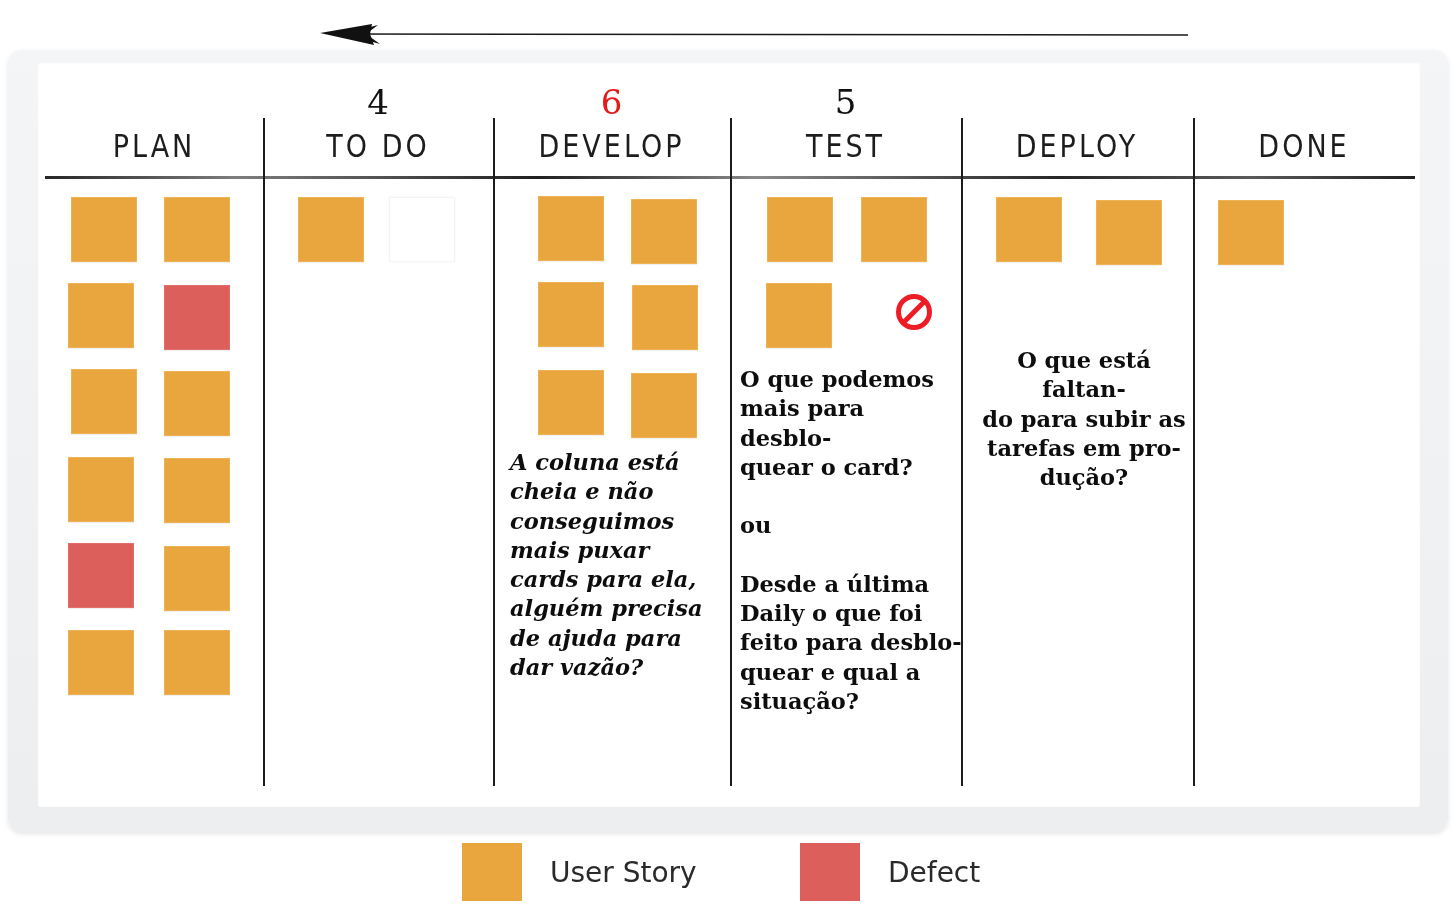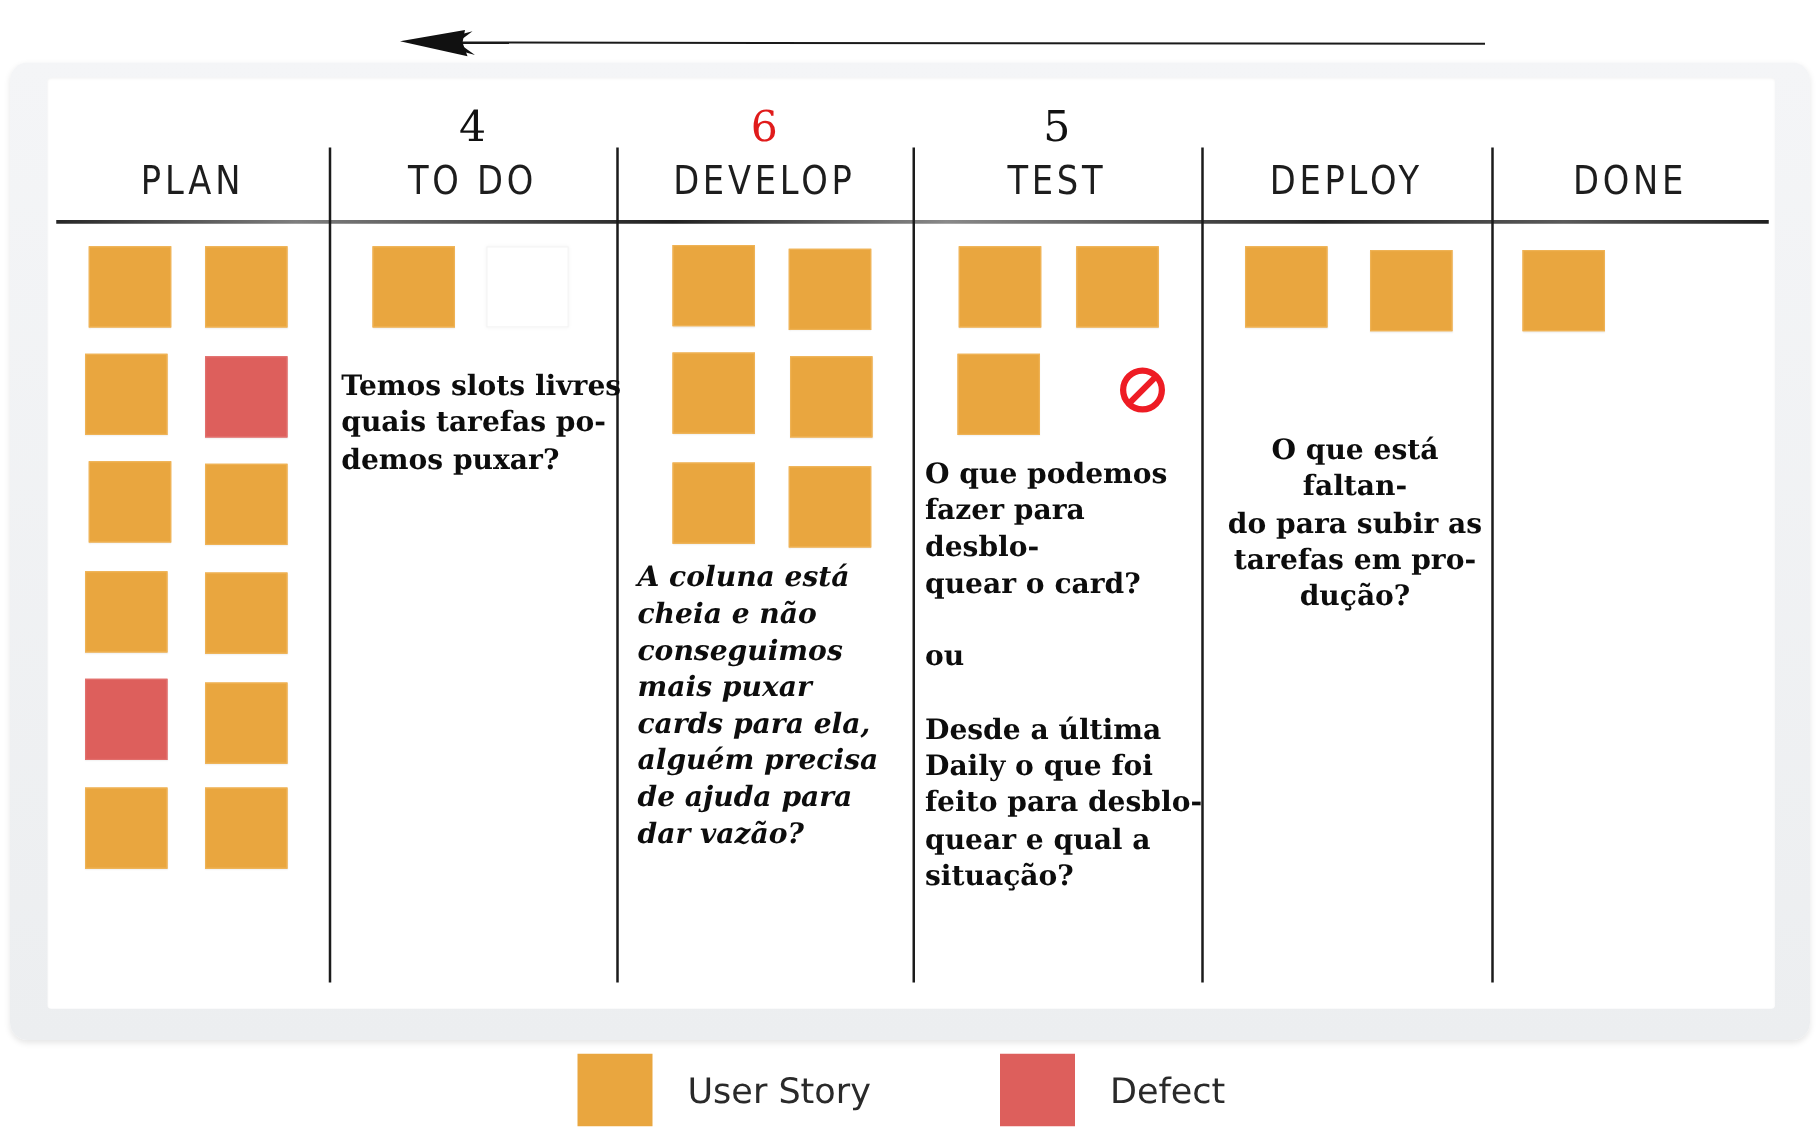--- a/index.html
+++ b/index.html
@@ -215,23 +215,20 @@
   <div class="card" style="left:156px; top:321px;"></div>
   <div class="card" style="left:60px;  top:407px;"></div>
   <div class="card" style="left:156px; top:408px;"></div>
   <div class="card defect" style="left:60px;  top:493px;"></div>
   <div class="card" style="left:156px; top:496px;"></div>
   <div class="card" style="left:60px;  top:580px;"></div>
   <div class="card" style="left:156px; top:580px;"></div>
 
   <div class="card" style="left:290px; top:147px;"></div>
   <div class="card ghost" style="left:381px; top:147px;"></div>
-  <div class="note" style="left:265px; top:245px; width:225px;">Temos slots livres
-quais tarefas po-
-demos puxar?</div>
 
   <div class="card" style="left:530px; top:146px;"></div>
   <div class="card" style="left:623px; top:149px;"></div>
   <div class="card" style="left:530px; top:232px;"></div>
   <div class="card" style="left:624px; top:235px;"></div>
   <div class="card" style="left:530px; top:320px;"></div>
   <div class="card" style="left:623px; top:323px;"></div>
   <div class="note" style="left:502px; top:398px; width:215px;font-style:italic;">A coluna está
 cheia e não
 conseguimos
@@ -242,21 +239,21 @@
 dar vazão?</div>
 
   <div class="card" style="left:759px; top:147px;"></div>
   <div class="card" style="left:853px; top:147px;"></div>
   <div class="card" style="left:758px; top:233px;"></div>
   <svg class="blocked-icon" viewBox="0 0 40 40" style="left:886px; top:242px;">
     <circle cx="20" cy="20" r="15.5" fill="none" stroke="#ee1c24" stroke-width="5"></circle>
     <line x1="9.5" y1="30.5" x2="30.5" y2="9.5" stroke="#ee1c24" stroke-width="5" stroke-linecap="butt"></line>
   </svg>
   <div class="note" style="left:732px; top:315px; width:222px;">O que podemos
-fazer para desblo-
+mais para desblo-
 quear o card?
 
 ou
 
 Desde a última
 Daily o que foi
 feito para desblo-
 quear e qual a
 situação?</div>
 

